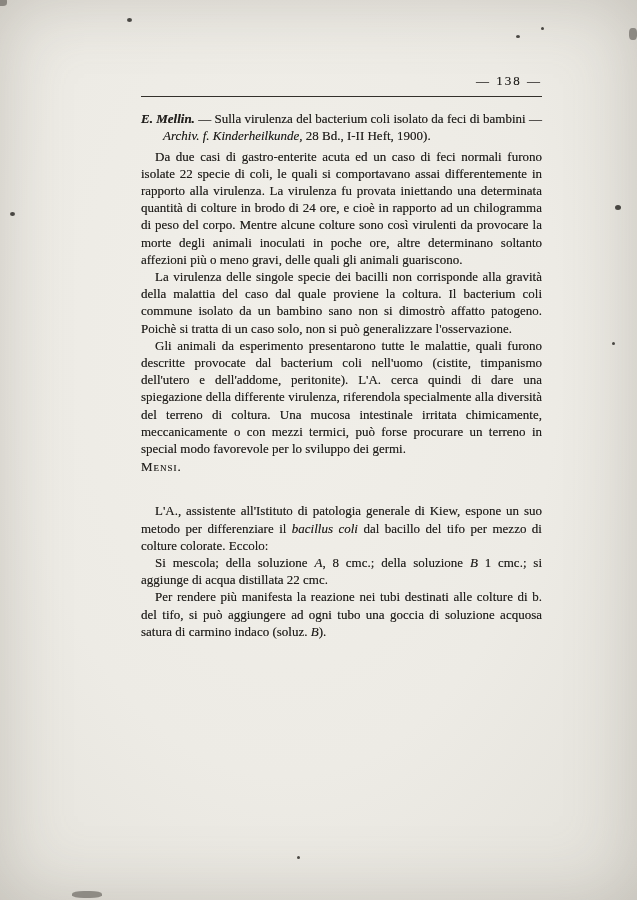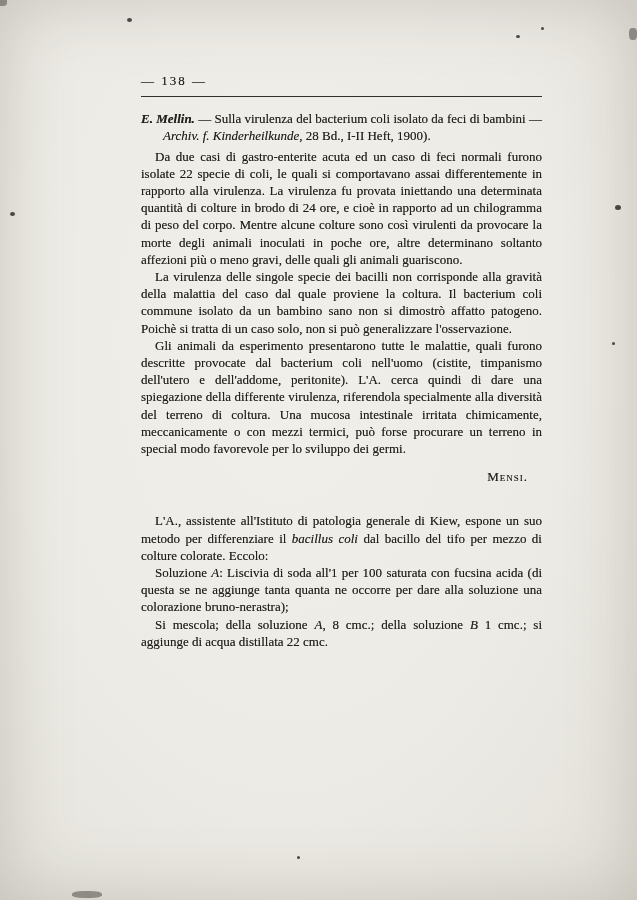--- a/index.html
+++ b/index.html
@@ -21,45 +21,45 @@
     position: absolute;
     left: 141px;
     top: 72px;
     width: 401px;
     font-size: 13px;
     line-height: 17.2px;
     text-align: justify;
     text-shadow: 0 0 0.4px rgba(30, 28, 25, 0.55);
   }
   .page-number {
-    text-align: left;
+    text-align: right;
     letter-spacing: 2px;
     margin-bottom: 7px;
   }
   .rule {
     border: 0;
     border-top: 1.8px solid #33302b;
     margin-bottom: 13px;
   }
   .entry { margin: 0; }
   .entry + .entry { margin-top: 27px; }
   .heading {
     padding-left: 22px;
     text-indent: -22px;
     margin-bottom: 3px;
   }
   .para { text-indent: 14px; }
   .seg-b { font-weight: bold; font-style: italic; }
   .seg-i { font-style: italic; }
   .signature {
-    text-align: right;
+    text-align: left;
     padding-right: 14px;
     font-variant: small-caps;
     letter-spacing: 1px;
-    margin-top: 11px;
+    margin-top: 1px;
   }
   .speck {
     position: absolute;
     background: #2e2c28;
     border-radius: 50%;
     opacity: 0.85;
   }
   .smudge {
     position: absolute;
     background: #43403a;
@@ -91,18 +91,18 @@
     <section class="entry">
       <p class="heading"><span class="seg-b">E. Mellin.</span><span> — Sulla virulenza del bacterium coli isolato da feci di bambini — </span><span class="seg-i">Archiv. f. Kinderheilkunde</span><span>, 28 Bd., I-II Heft, 1900).</span></p>
       <p class="para"><span>Da due casi di gastro-enterite acuta ed un caso di feci normali furono isolate 22 specie di coli, le quali si comportavano assai differentemente in rapporto alla virulenza. La virulenza fu provata iniettando una determinata quantità di colture in brodo di 24 ore, e cioè in rapporto ad un chilogramma di peso del corpo. Mentre alcune colture sono così virulenti da provocare la morte degli animali inoculati in poche ore, altre determinano soltanto affezioni più o meno gravi, delle quali gli animali guariscono.</span></p>
       <p class="para"><span>La virulenza delle singole specie dei bacilli non corrisponde alla gravità della malattia del caso dal quale proviene la coltura. Il bacterium coli commune isolato da un bambino sano non si dimostrò affatto patogeno. Poichè si tratta di un caso solo, non si può generalizzare l'osservazione.</span></p>
       <p class="para"><span>Gli animali da esperimento presentarono tutte le malattie, quali furono descritte provocate dal bacterium coli nell'uomo (cistite, timpanismo dell'utero e dell'addome, peritonite). L'A. cerca quindi di dare una spiegazione della differente virulenza, riferendola specialmente alla diversità del terreno di coltura. Una mucosa intestinale irritata chimicamente, meccanicamente o con mezzi termici, può forse procurare un terreno in special modo favorevole per lo sviluppo dei germi.</span></p>
       <div class="signature">Mensi.</div>
     </section>
 
     <section class="entry">
       <p class="para"><span>L'A., assistente all'Istituto di patologia generale di Kiew, espone un suo metodo per differenziare il </span><span class="seg-i">bacillus coli</span><span> dal bacillo del tifo per mezzo di colture colorate. Eccolo:</span></p>
-      <p class="para"><span>Soluzione </span><span class="seg-i">A</span><span>: Liscivia di soda all'1 per 100 saturata con fucsina acida (di questa se ne aggiunge tanta quanta ne occorre per dare alla soluzione una colorazione bruno-nerastra);</span></p>
       <p class="para"><span>Si mescola; della soluzione </span><span class="seg-i">A</span><span>, 8 cmc.; della soluzione </span><span class="seg-i">B</span><span> 1 cmc.; si aggiunge di acqua distillata 22 cmc.</span></p>
+      <p class="para"><span>Per rendere più manifesta la reazione nei tubi destinati alle colture di b. del tifo, si può aggiungere ad ogni tubo una goccia di soluzione acquosa satura di carmino indaco (soluz. </span><span class="seg-i">B</span><span>).</span></p>
     </section>
 
   </div>
 </div>
 
 </body></html>

